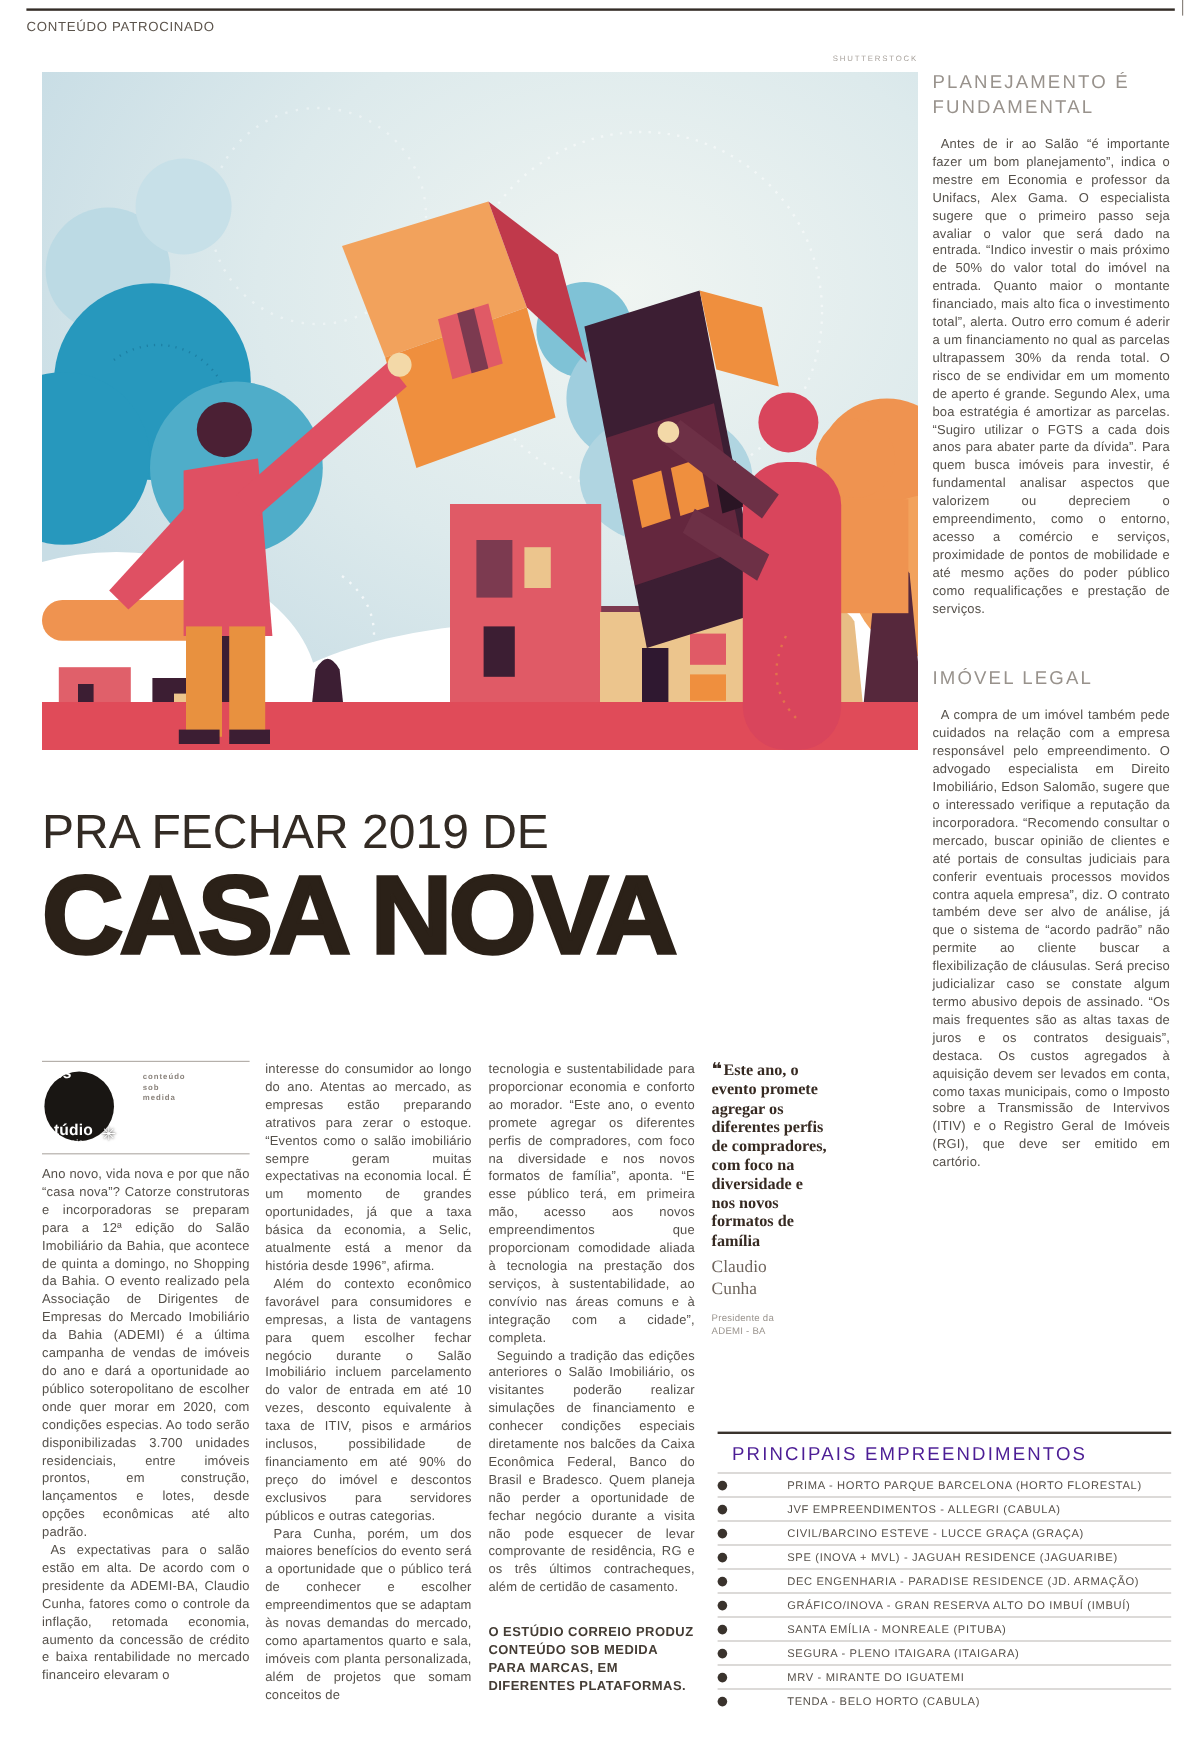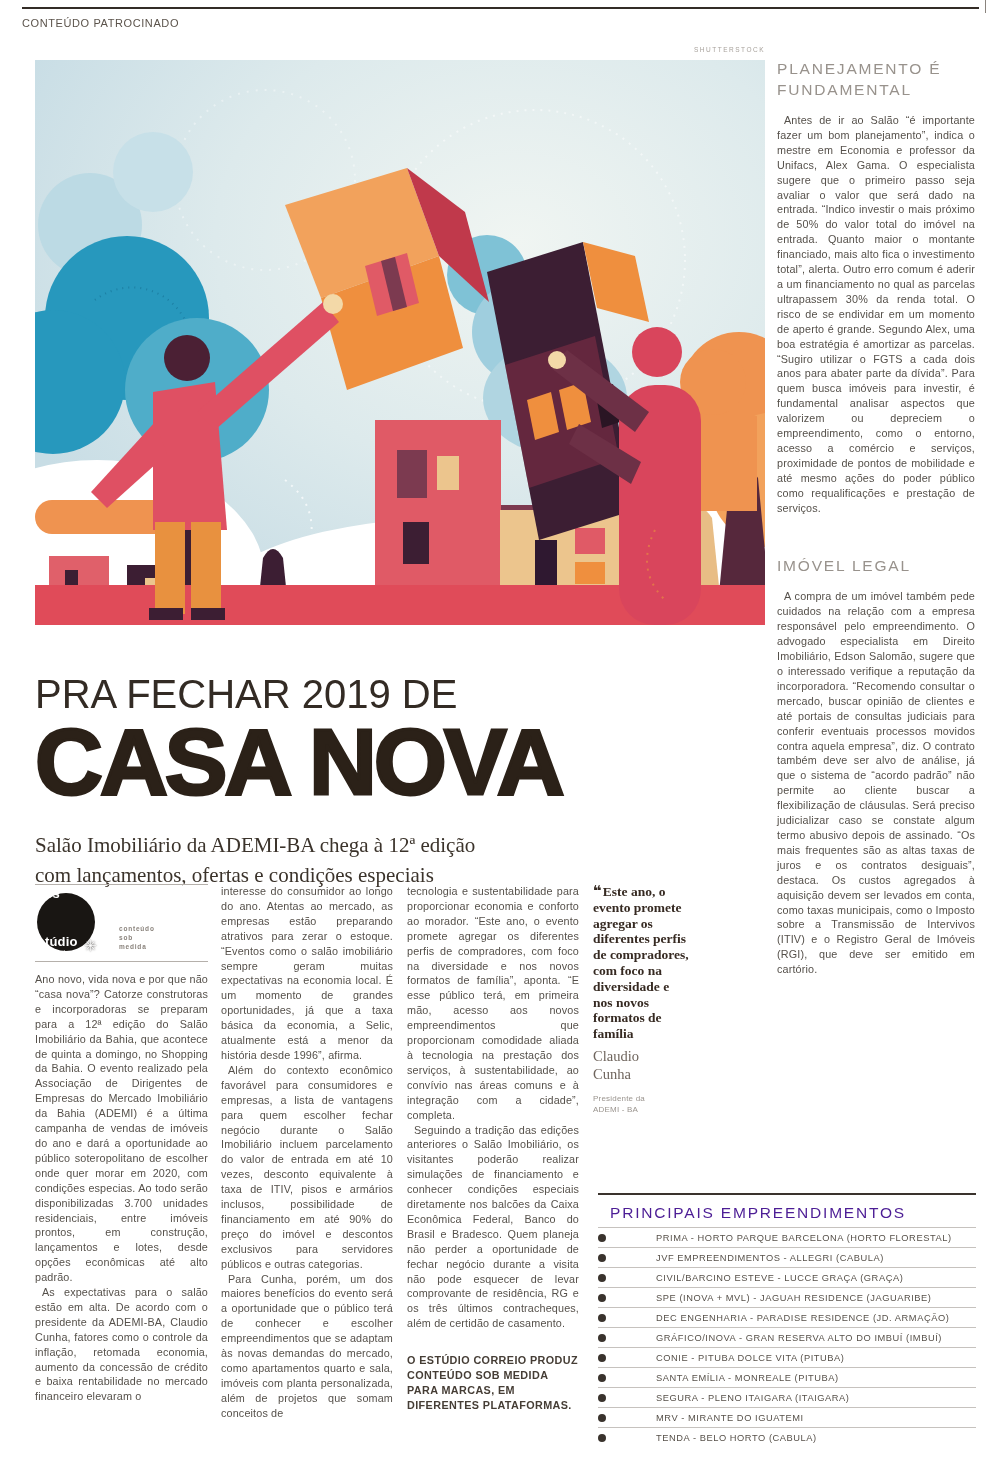--- a/index.html
+++ b/index.html
@@ -50,21 +50,21 @@
   .col { position:absolute; top:884px; font-size:10.8px; line-height:14.9px;
          letter-spacing:.15px; text-align:justify; color:#55504a; }
   .col p + p { text-indent:7px; }
   .col1 { left:35px;  width:173px; }
   .col2 { left:221px; width:172px; }
   .col3 { left:407px; width:172px; }
 
   .logo-block {
     border-top:1px solid #b5b0ab; border-bottom:1px solid #b5b0ab;
     padding:8px 2px 10px; margin-bottom:10px;
-    display:flex; align-items:flex-end; gap:24px;
+    display:flex; align-items:flex-start; gap:24px;
   }
   .logo-circle {
     position:relative; width:58px; height:58px; border-radius:50%;
     background:#191613; color:#ffffff; flex:0 0 auto;
     display:flex; flex-direction:column; justify-content:center; padding-left:8px;
   }
   .logo-circle .l1 { font-size:13px; font-weight:bold; line-height:11px; }
   .logo-circle .l2 { font-size:13px; font-weight:bold; line-height:13px;margin-top:36px; }
   .logo-circle .l3 { font-size:7px;  line-height:9px; letter-spacing:.5px; }
   .logo-asterisk { position:absolute; right:-2px; bottom:-3px; font-size:15px; color:#ffffff;
@@ -222,21 +222,20 @@
   <div class="sidebar">
     <div class="sec-title">PLANEJAMENTO É FUNDAMENTAL</div>
     <div class="sec-body">Antes de ir ao Salão “é importante fazer um bom planejamento”, indica o mestre em Economia e professor da Unifacs, Alex Gama. O especialista sugere que o primeiro passo seja avaliar o valor que será dado na entrada. “Indico investir o mais próximo de 50% do valor total do imóvel na entrada. Quanto maior o montante financiado, mais alto fica o investimento total”, alerta. Outro erro comum é aderir a um financiamento no qual as parcelas ultrapassem 30% da renda total. O risco de se endividar em um momento de aperto é grande. Segundo Alex, uma boa estratégia é amortizar as parcelas. “Sugiro utilizar o FGTS a cada dois anos para abater parte da dívida”. Para quem busca imóveis para investir, é fundamental analisar aspectos que valorizem ou depreciem o empreendimento, como o entorno, acesso a comércio e serviços, proximidade de pontos de mobilidade e até mesmo ações do poder público como requalificações e prestação de serviços.</div>
     <div class="sec-title sec2-title">IMÓVEL LEGAL</div>
     <div class="sec-body">A compra de um imóvel também pede cuidados na relação com a empresa responsável pelo empreendimento. O advogado especialista em Direito Imobiliário, Edson Salomão, sugere que o interessado verifique a reputação da incorporadora. “Recomendo consultar o mercado, buscar opinião de clientes e até portais de consultas judiciais para conferir eventuais processos movidos contra aquela empresa”, diz. O contrato também deve ser alvo de análise, já que o sistema de “acordo padrão” não permite ao cliente buscar a flexibilização de cláusulas. Será preciso judicializar caso se constate algum termo abusivo depois de assinado. “Os mais frequentes são as altas taxas de juros e os contratos desiguais”, destaca. Os custos agregados à aquisição devem ser levados em conta, como taxas municipais, como o Imposto sobre a Transmissão de Intervivos (ITIV) e o Registro Geral de Imóveis (RGI), que deve ser emitido em cartório.</div>
   </div>
 
   <div class="headline">
     <div class="hl-kicker">PRA FECHAR 2019 DE</div>
     <div class="hl-title">CASA NOVA</div>
-    <div class="hl-sub">Salão Imobiliário da ADEMI-BA chega à 12ª edição com lançamentos, ofertas e condições especiais</div>
   </div>
 
   <div class="col col1">
     <div class="logo-block">
       <div class="logo-circle">
         <span class="l1">es</span>
         <span class="l2">túdio</span>
         <span class="l3">correio</span>
         <span class="logo-asterisk">✳</span>
       </div>
@@ -308,24 +307,20 @@
         <div class="listing-item">
           <span class="bullet"></span>
           <span class="listing-item-label">DEC ENGENHARIA - PARADISE RESIDENCE (JD. ARMAÇÃO)</span>
         </div>
 
         <div class="listing-item">
           <span class="bullet"></span>
           <span class="listing-item-label">GRÁFICO/INOVA - GRAN RESERVA ALTO DO IMBUÍ (IMBUÍ)</span>
         </div>
 
-        <div class="listing-item">
-          <span class="bullet"></span>
-          <span class="listing-item-label">CONIE - PITUBA DOLCE VITA (PITUBA)</span>
-        </div>
 
         <div class="listing-item">
           <span class="bullet"></span>
           <span class="listing-item-label">SANTA EMÍLIA - MONREALE (PITUBA)</span>
         </div>
 
         <div class="listing-item">
           <span class="bullet"></span>
           <span class="listing-item-label">SEGURA - PLENO ITAIGARA (ITAIGARA)</span>
         </div>

